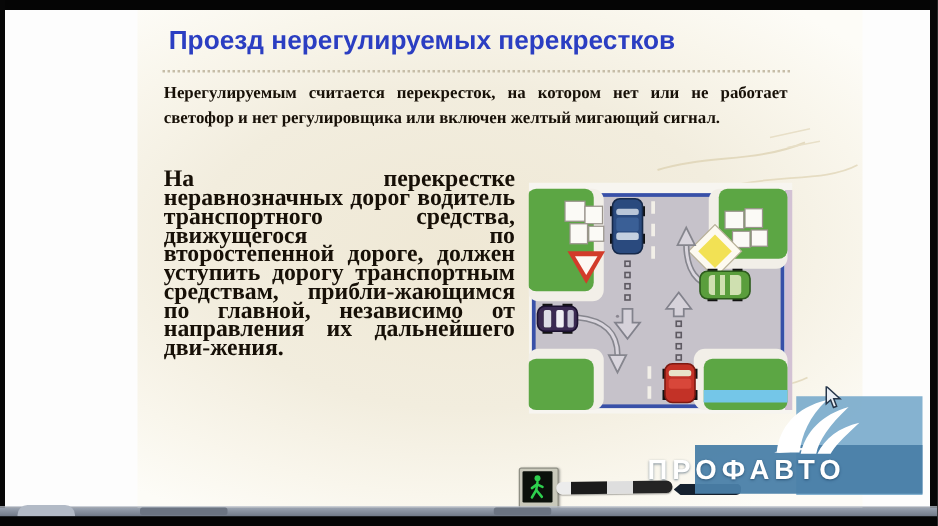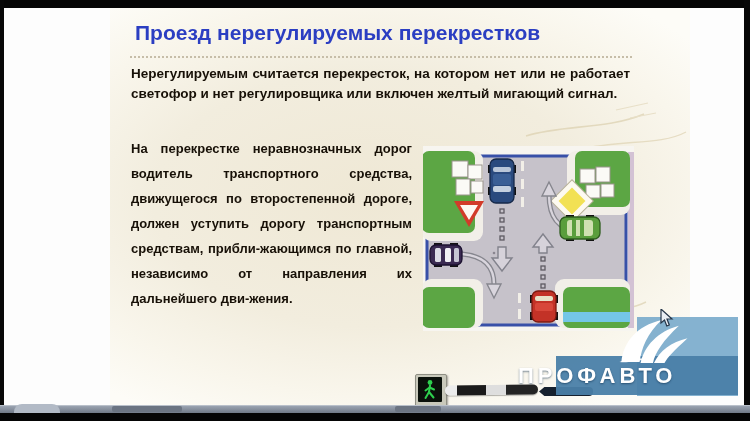--- a/index.html
+++ b/index.html
@@ -16,24 +16,24 @@
   #edge-right{left:744px;top:0;width:6px;height:410px;background:#070707;}
   #taskbar{left:0;top:405px;width:750px;height:9px;
            background:linear-gradient(180deg,#9aa3b1 0%,#7d8694 55%,#646d7b 100%);border-top:1px solid #b9c0ca;}
   .task-seg{top:406px;height:6px;background:#6b7482;border-radius:2px;}
   #task-bump{left:14px;top:404px;width:46px;height:9px;background:#b2bac6;border-radius:8px 8px 0 0;}
   #bar-bottom{left:0;top:413px;width:750px;height:8px;background:#050505;}
   
   #title{left:135px;top:21px;width:480px;text-align:left;color:#2b3ec2;
          font-size:21px;font-weight:bold;}
   #divider{left:130px;top:56px;width:502px;height:0;border-top:2px dotted #c6bda8;}
-  .para{color:#171007;font-family:Liberation Sans, sans-serif;font-weight:bold;
+  .para{color:#171007;font-family:Liberation Serif, serif;font-weight:bold;
         text-align:justify;}
   #p1{left:131px;top:64px;width:499px;font-size:13.5px;line-height:19.5px;}
-  #p2{left:131px;top:136px;width:281px;font-size:13px;line-height:25px;}
+  #p2{left:131px;top:136px;width:281px;font-size:19px;line-height:15px;}
   #p3{left:131px;top:269px;width:281px;font-size:13px;line-height:17.6px;}
   
   .decor{opacity:.75;}
   
   #picture{left:423px;top:146px;width:211px;height:185px;}
   
   #ped{left:415px;top:374px;width:30px;height:31px;background:#c9c9bb;border:1px solid #8f8f84;
        border-radius:2px;box-shadow:1px 1px 2px rgba(0,0,0,.35);}
   #ped-inner{position:absolute;left:2px;top:2px;width:24px;height:25px;background:#0b110b;border-radius:1px;}
   

